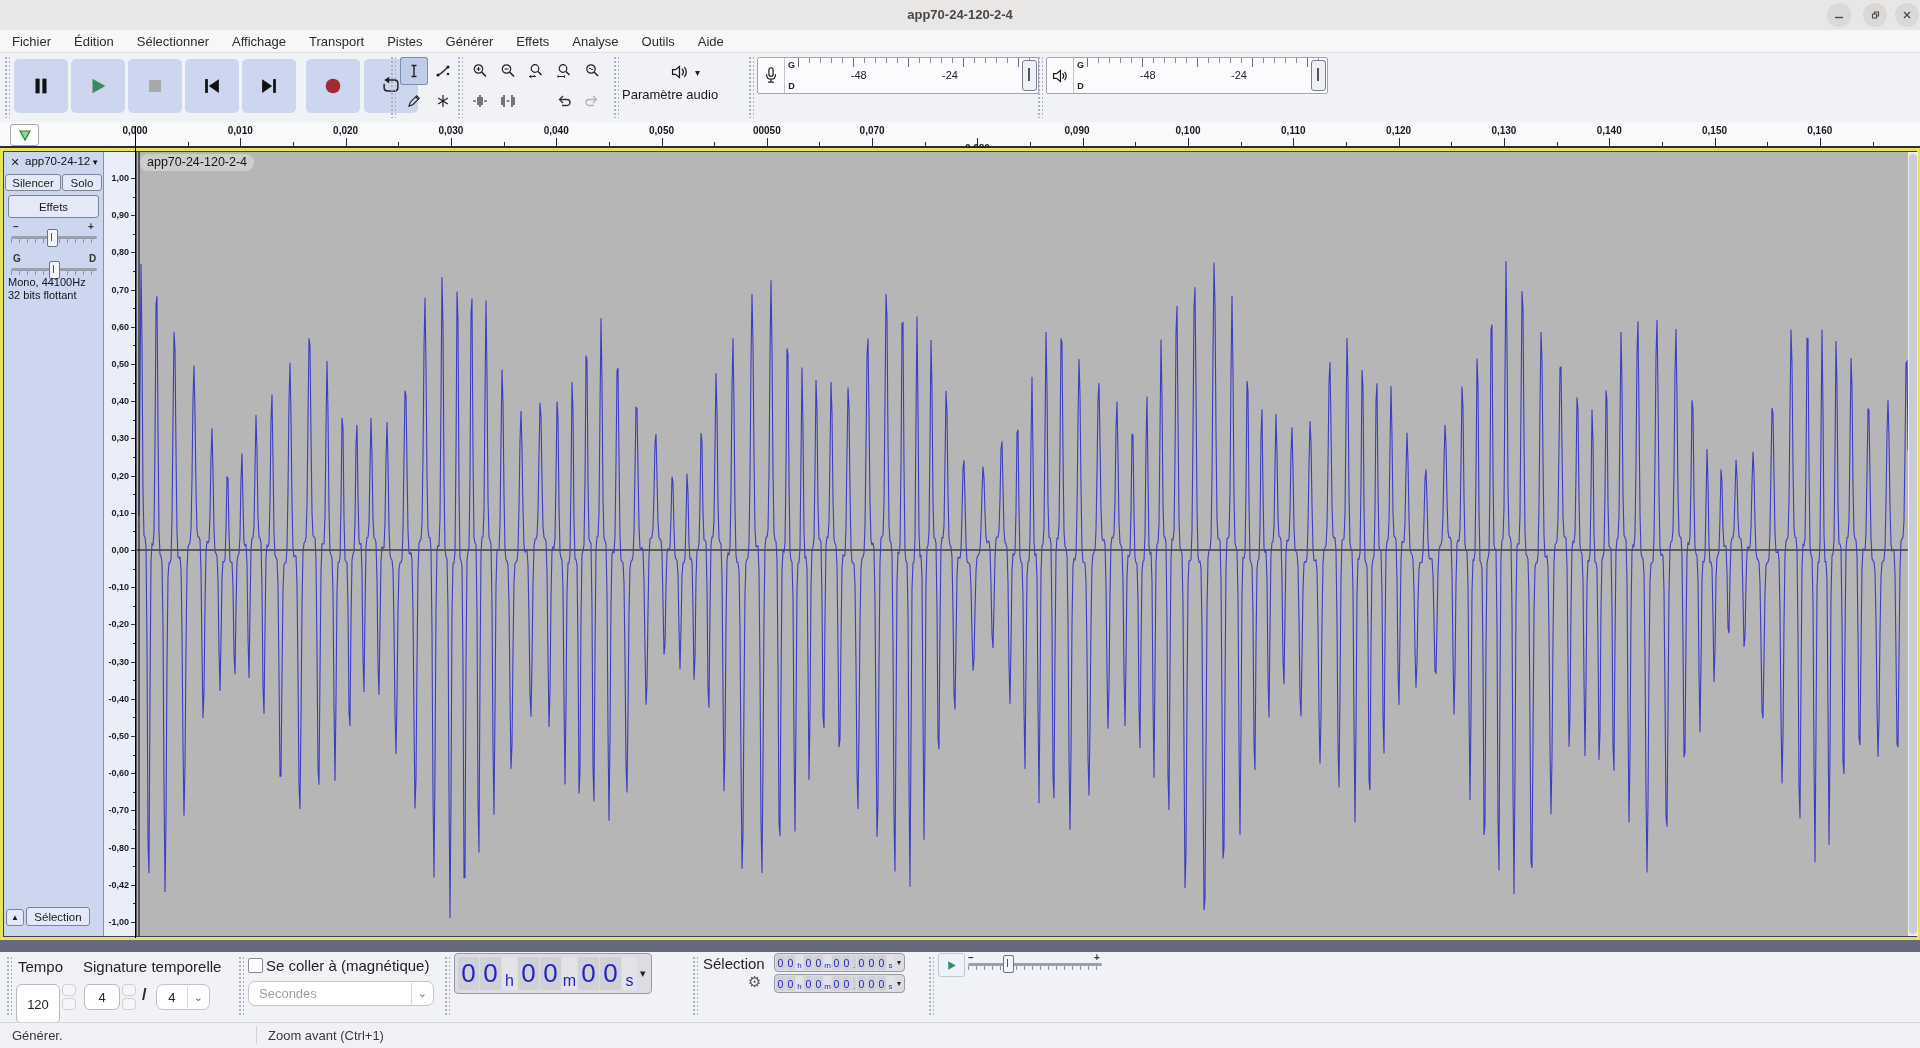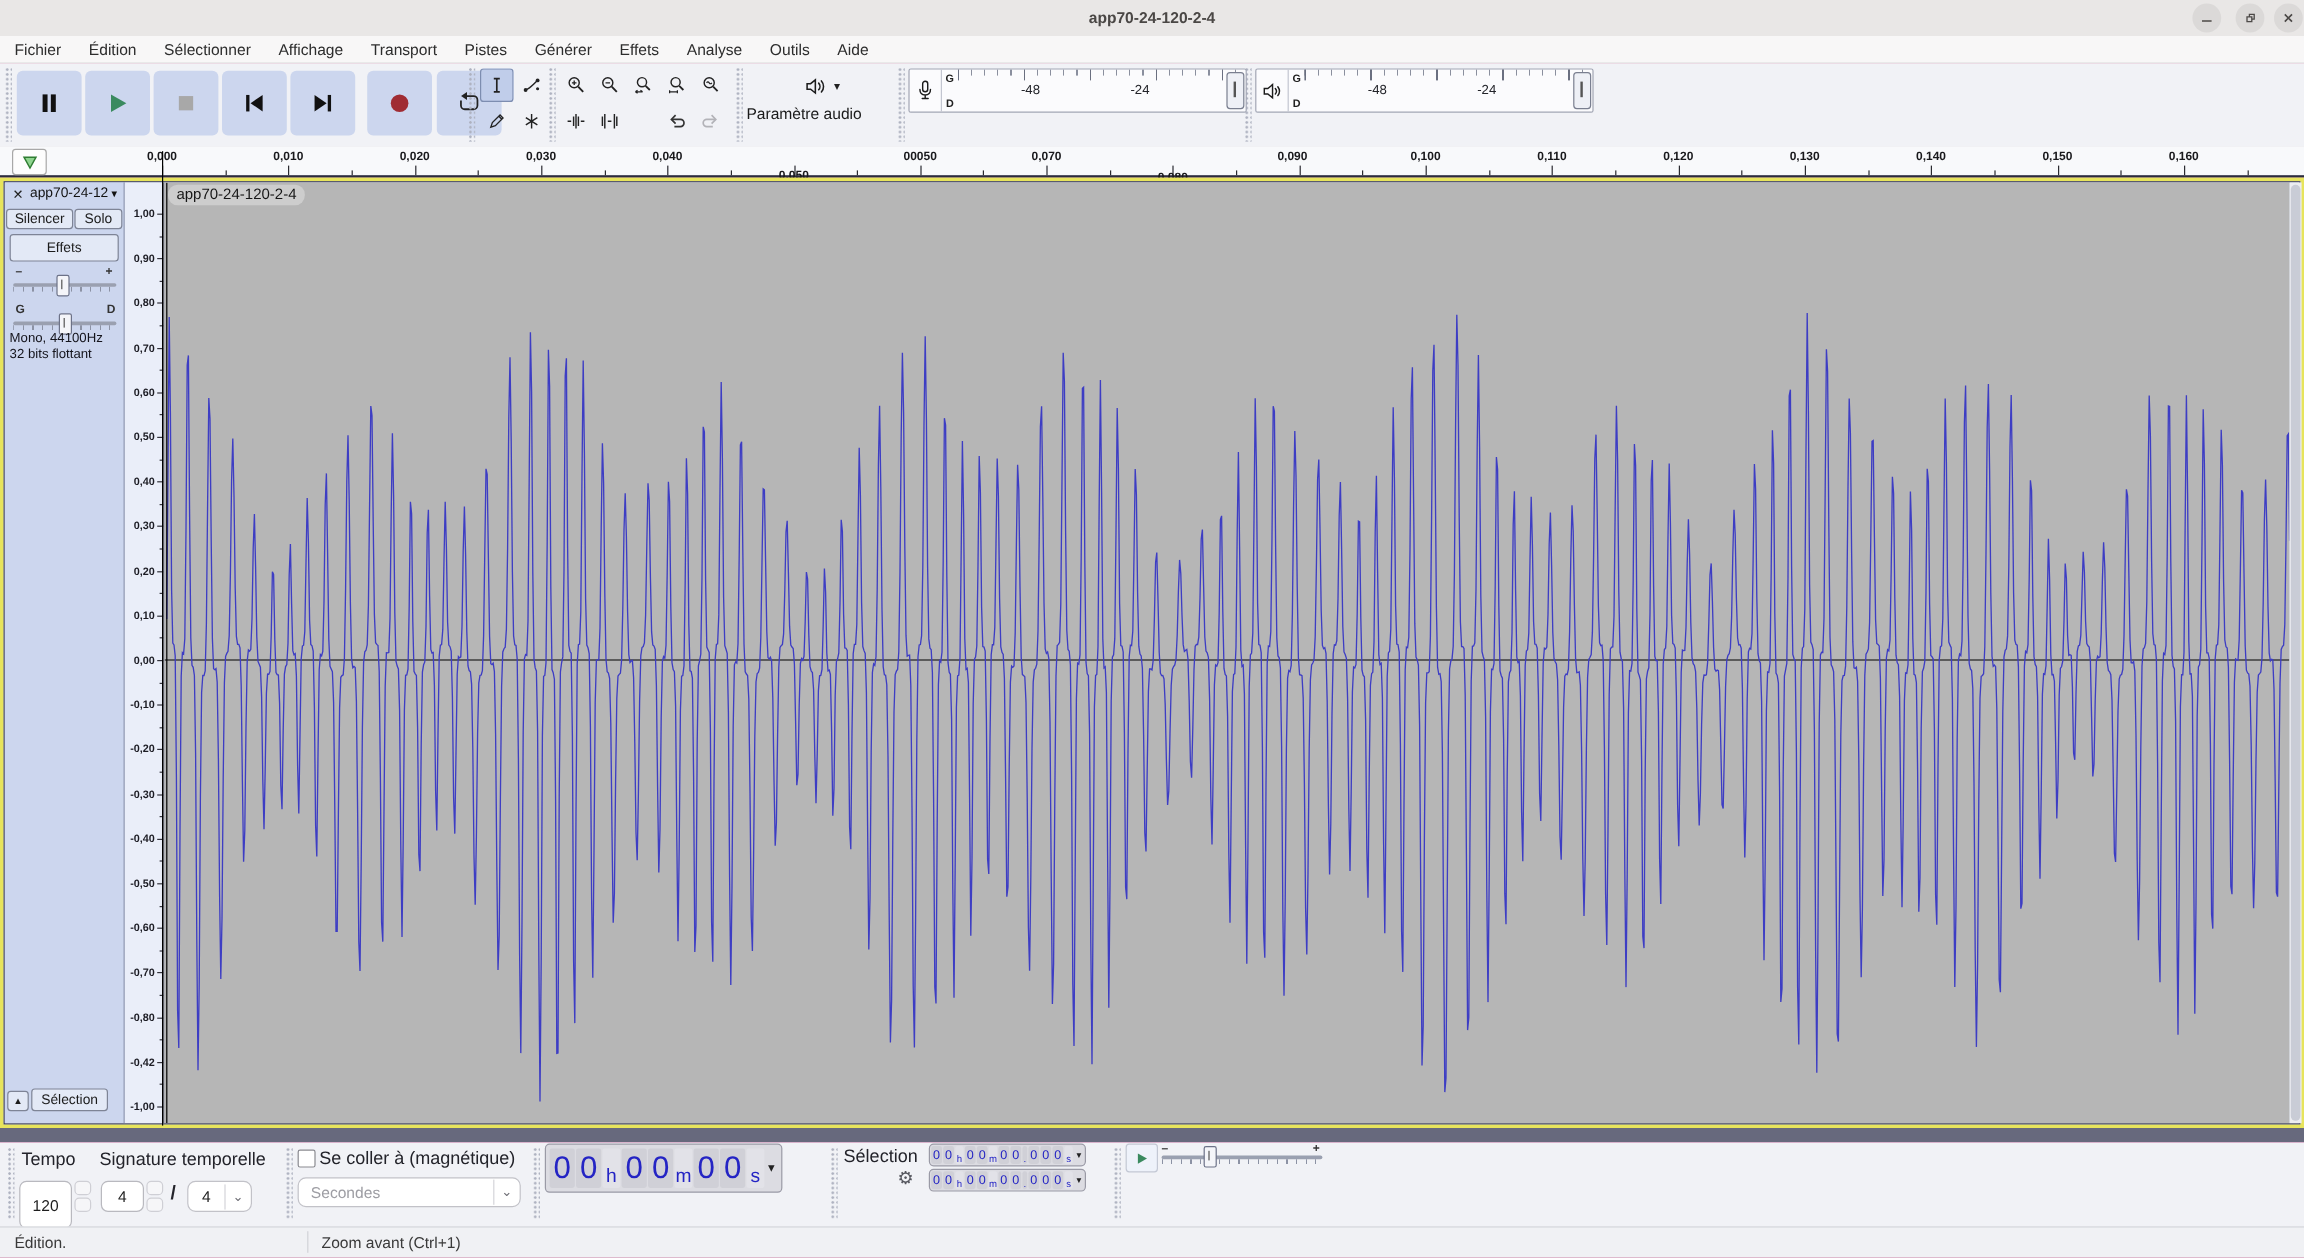--- a/index.html
+++ b/index.html
@@ -1,16 +1,16 @@
 <!DOCTYPE html>
 <html><head>
 <meta charset="utf-8">
 <style>
   html,body{margin:0;padding:0;background:#d8d8d8;}
-  #app{position:relative;width:1920px;height:1048px;background:#ec4899;overflow:hidden;
+  #app{position:relative;width:1920px;height:1048px;background:#a16207;overflow:hidden;
        font-family:"Liberation Sans","DejaVu Sans",sans-serif;color:#222;}
   .abs{position:absolute;}
   
   #titlebar{left:0;top:0;width:1920px;height:30px;background:#e9e7e6;border-bottom:1px solid #d2d0cf;}
   #window-title{left:0;top:0;width:1920px;height:30px;line-height:30px;text-align:center;
        font-size:13px;font-weight:bold;color:#4a4745;}
   .winbtn{top:3px;width:24px;height:24px;border-radius:50%;background:#dbd9d8;color:#5a5755;
        display:flex;align-items:center;justify-content:center;}
   
   #menubar{left:0;top:30px;width:1920px;height:23px;background:#f8f7f7;border-bottom:1px solid #e0e0e0;
@@ -324,21 +324,21 @@
         <div class="tl-tick" style="left: 345.6px; height: 8px;"></div>
         <div class="tl-label" style="left: 345.6px;">0,020</div>
         <div class="tl-tick" style="left: 398.3px; height: 4px;"></div>
         <div class="tl-tick" style="left: 450.9px; height: 8px;"></div>
         <div class="tl-label" style="left: 450.9px;">0,030</div>
         <div class="tl-tick" style="left: 503.6px; height: 4px;"></div>
         <div class="tl-tick" style="left: 556.2px; height: 8px;"></div>
         <div class="tl-label" style="left: 556.2px;">0,040</div>
         <div class="tl-tick" style="left: 608.8px; height: 4px;"></div>
         <div class="tl-tick" style="left: 661.5px; height: 8px;"></div>
-        <div class="tl-label" style="left: 661.5px; margin-top: 16px;">0,050</div>
+        <div class="tl-label" style="left: 661.5px;">0,050</div>
         <div class="tl-tick" style="left: 714.1px; height: 4px;"></div>
         <div class="tl-tick" style="left: 766.8px; height: 8px;"></div>
         <div class="tl-label" style="left: 766.8px;">00050</div>
         <div class="tl-tick" style="left: 819.4px; height: 4px;"></div>
         <div class="tl-tick" style="left: 872.1px; height: 8px;"></div>
         <div class="tl-label" style="left: 872.1px;">0,070</div>
         <div class="tl-tick" style="left: 924.8px; height: 4px;"></div>
         <div class="tl-tick" style="left: 977.4px; height: 8px;"></div>
         <div class="tl-label" style="left: 977.4px; margin-top: 18px;">0,080</div>
         <div class="tl-tick" style="left: 1030px; height: 4px;"></div>
@@ -568,18 +568,18 @@
         </svg>
     </div>
     <div class="abs slider-end" style="left:968px;top:0px">–</div>
     <div class="abs slider-end" style="left:1094px;top:0px">+</div>
     <div class="abs slider-ticks" style="left:968px;top:14px;width:134px"></div>
     <div class="abs slider-groove" style="left:968px;top:11px;width:134px"></div>
     <div class="abs slider-thumb" style="left:1003px;top:3px"></div>
   </div>
 
   <div class="abs" id="statusbar">
-    <div class="abs" style="left:12px;top:5px">Édition.</div>
+    <div class="abs" style="left:12px;top:5px">Générer.</div>
     <div class="abs" style="left:268px;top:5px">Zoom avant (Ctrl+1)</div>
   </div>
   <div class="sep" style="left:256px"></div>
 
 </div>
 
 </body></html>

